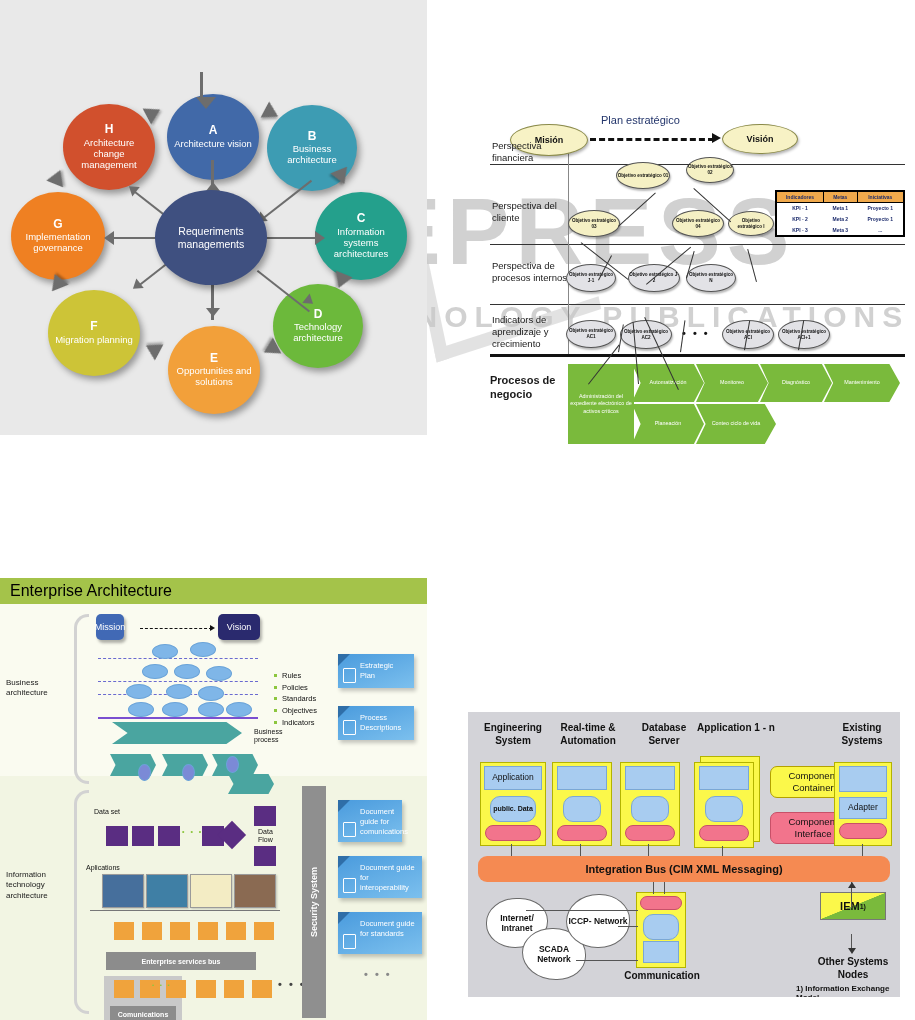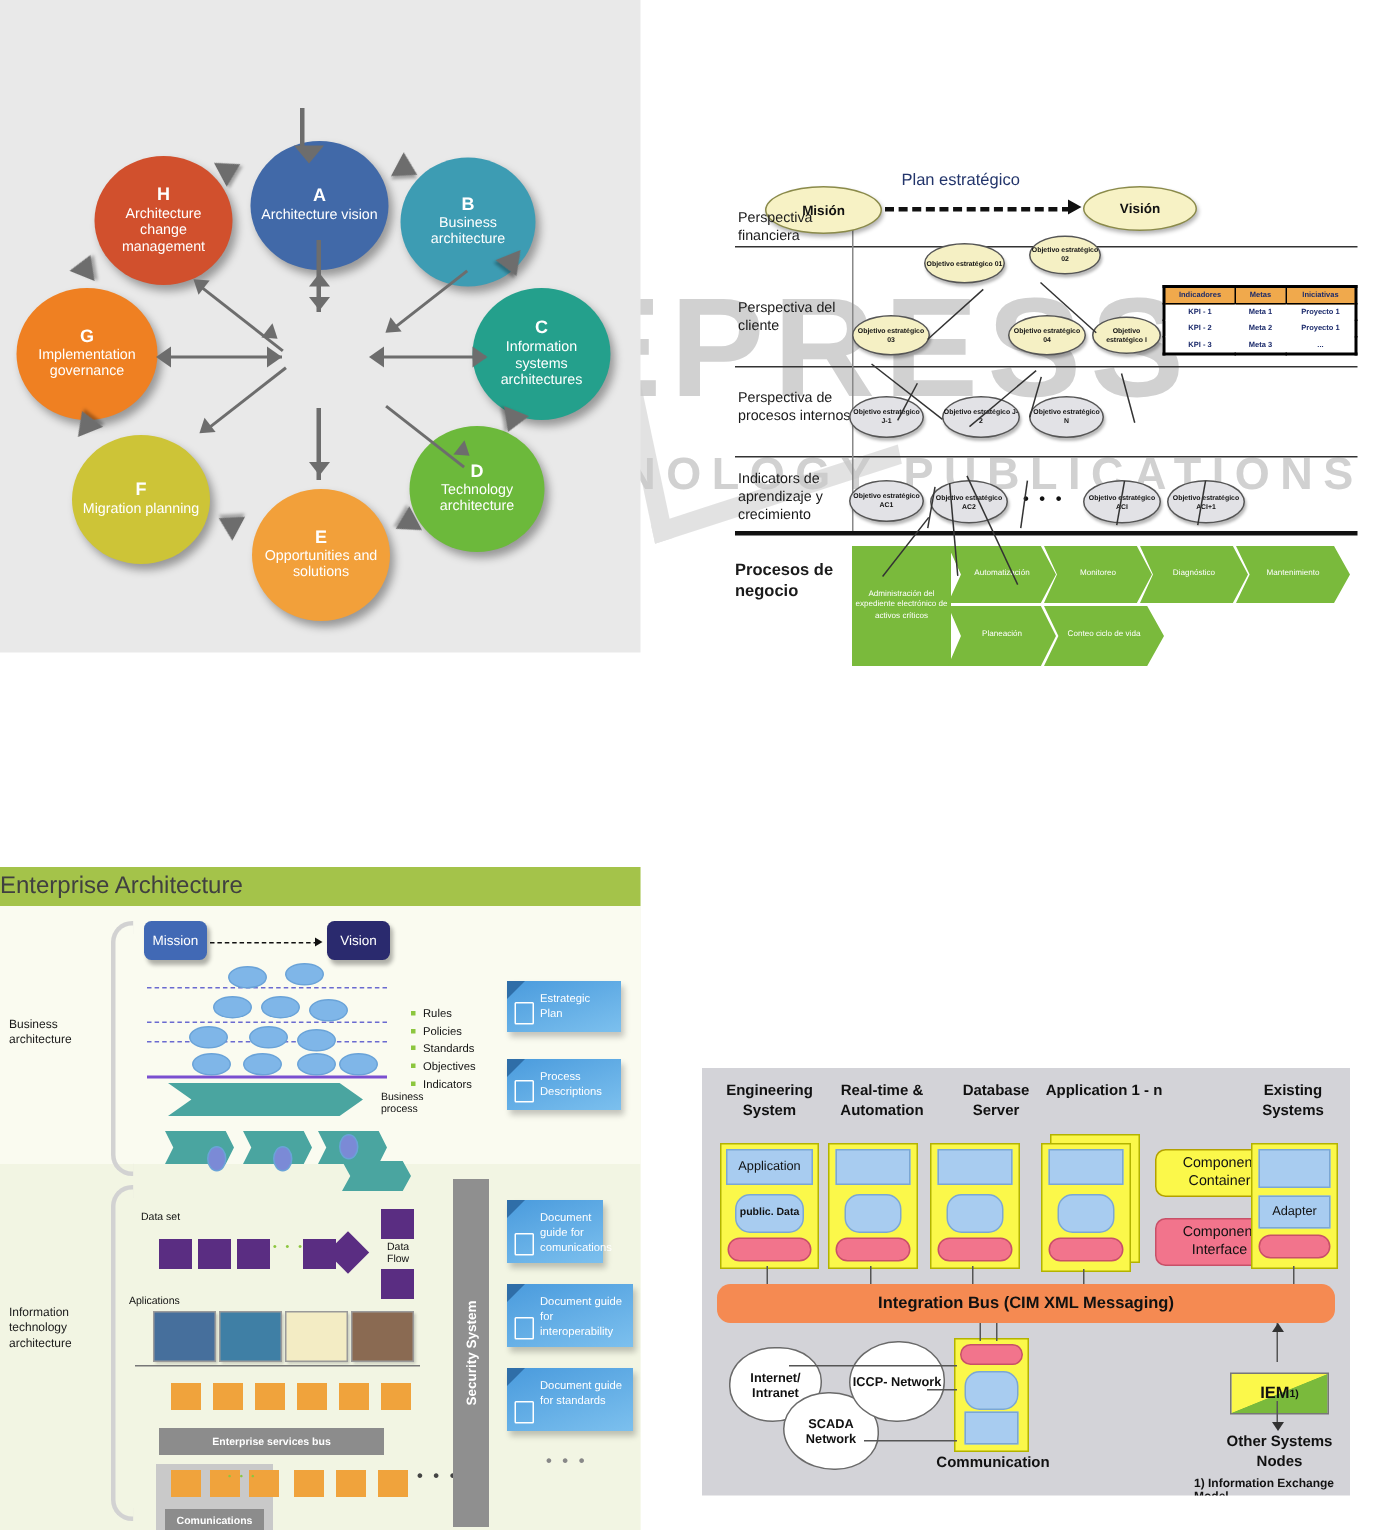--- a/index.html
+++ b/index.html
@@ -62,22 +62,22 @@
   .proc-chev.arrow{clip-path:polygon(0 0,86% 0,100% 50%,86% 100%,0 100%,12% 50%);}
   #bsc-procesos-label{position:absolute;font-size:11px;font-weight:bold;color:#1a1a1a;
                       line-height:1.25;}
   .bsc-line{position:absolute;background:#333;height:1px;transform-origin:0 0;z-index:6;}
   .bsc-dots{position:absolute;font-size:11px;color:#111;letter-spacing:2px;font-weight:bold;}
 
   
   #panel-ea{position:absolute;left:0;top:578px;width:427px;height:442px;
             background:#f2f5e3;overflow:hidden;z-index:50;}
   #ea-header{position:absolute;left:0;top:0;width:445px;height:26px;
-             background:#a4c34a;color:#404040;font-size:16px;
-             display:flex;align-items:center;padding-left:0;box-sizing:border-box;}
+             background:#a4c34a;color:#000000;font-size:16px;
+             display:flex;align-items:center;padding-left:10px;box-sizing:border-box;}
   #ea-biz{position:absolute;left:0;top:26px;width:427px;height:172px;background:#fafbf0;}
   #ea-it{position:absolute;left:0;top:198px;width:427px;height:244px;background:#f2f5e3;}
   .ea-side{position:absolute;font-size:8px;color:#1a1a1a;line-height:1.3;text-align:left;}
   .ea-brace{position:absolute;border:3px solid #d2d2d2;border-right:none;
             border-radius:14px 0 0 14px;}
   .ea-node{position:absolute;border-radius:50%;background:#7fb6e8;
            border:1px solid #6aa3d8;}
   .ea-dash{position:absolute;border-top:1.5px dashed #6a6ad0;}
   .ea-solid-purple{position:absolute;background:#7a4fd0;height:2px;}
   .ea-proc{position:absolute;background:#4aa5a0;
@@ -227,20 +227,23 @@
   <div class="adm-circle" style="left:11px;top:192px;width:94px;height:88px;background:#ef8022;">
     <span class="adm-letter">G</span>
     <span class="adm-label">Implementation governance</span>
   </div>
 
   <div class="adm-circle" style="left:63px;top:104px;width:92px;height:86px;background:#d1502d;">
     <span class="adm-letter">H</span>
     <span class="adm-label">Architecture change management</span>
   </div>
 
+  <div class="adm-circle adm-center" style="left:155px;top:190px;width:112px;height:95px;background:#3f5080;z-index:6;">
+    <span class="adm-label">Requeriments managements</span>
+  </div>
 </div>
 
 <div id="panel-bsc">
 
   <div class="bsc-hline" style="left:22px;top:72px;width:415px;"></div>
   <div class="bsc-hline" style="left:22px;top:152px;width:415px;"></div>
   <div class="bsc-hline" style="left:22px;top:212px;width:415px;"></div>
   <div class="bsc-thick" style="left:22px;top:262px;width:415px;"></div>
   <div class="bsc-vline" style="left:100px;top:52px;height:210px;"></div>
 
@@ -372,21 +375,21 @@
 
   <div id="ea-header">
     <span>Enterprise Architecture</span>
   </div>
 
   <div class="ea-brace" style="left:74px;top:36px;width:12px;height:164px;"></div>
   <div class="ea-side" style="left:6px;top:100px;width:62px;">Business architecture</div>
   <div class="ea-brace" style="left:74px;top:212px;width:12px;height:218px;"></div>
   <div class="ea-side" style="left:6px;top:292px;width:62px;">Information technology architecture</div>
 
-  <div class="ea-mv" style="left:96px;top:36px;width:42px;height:26px;background:#4169b5;justify-content:center;">
+  <div class="ea-mv" style="left:96px;top:36px;width:28px;height:26px;background:#4169b5;justify-content:center;">
     <span>Mission</span>
   </div>
   <div class="ea-mv" style="left:218px;top:36px;width:42px;height:26px;background:#2a2a6e;">
     <span>Vision</span>
   </div>
   <div class="ea-dash" style="left:140px;top:50px;width:72px;border-top-style:dashed;border-color:#111;"></div>
   <div class="ea-arrow-k" style="left:210px;top:47px;"></div>
 
   <div class="ea-dash" style="left:98px;top:80px;width:160px;"></div>
   <div class="ea-dash" style="left:98px;top:103px;width:160px;"></div>
@@ -575,21 +578,21 @@
   <div class="ib-pink" style="left:172px;top:184px;width:40px;height:12px;"></div>
   <div class="ib-bluer" style="left:175px;top:202px;width:34px;height:24px;"></div>
   <div class="ib-blue" style="left:175px;top:229px;width:34px;height:20px;"></div>
   <div class="ib-line" style="left:185px;top:170px;width:1px;height:12px;"></div>
   <div class="ib-line" style="left:196px;top:170px;width:1px;height:12px;"></div>
   <div class="ib-line" style="left:58px;top:198px;width:112px;height:1px;"></div>
   <div class="ib-line" style="left:150px;top:214px;width:20px;height:1px;"></div>
   <div class="ib-line" style="left:108px;top:248px;width:62px;height:1px;"></div>
   <div class="ib-txt" style="left:152px;top:258px;width:84px;">Communication</div>
 
-  <div id="ib-iem" style="left:352px;top:203px;width:64px;height:26px;">
+  <div id="ib-iem" style="left:352px;top:180px;width:64px;height:26px;">
     <span>IEM</span>
       <sup style="font-size:7px;">1)</sup>
   </div>
   <div class="ib-line" style="left:383px;top:170px;width:1px;height:26px;"></div>
   <div class="adm-tri" style="left:380px;top:170px;border-left:4px solid transparent;border-right:4px solid transparent;border-bottom:6px solid #333;"></div>
   <div class="ib-line" style="left:383px;top:222px;width:1px;height:16px;"></div>
   <div class="adm-tri" style="left:380px;top:236px;border-left:4px solid transparent;border-right:4px solid transparent;border-top:6px solid #333;"></div>
   <div class="ib-txt" style="left:340px;top:244px;width:90px;">Other Systems Nodes</div>
 
   <div id="ib-foot" style="left:296px;top:272px;">1) Information Exchange Model</div>

